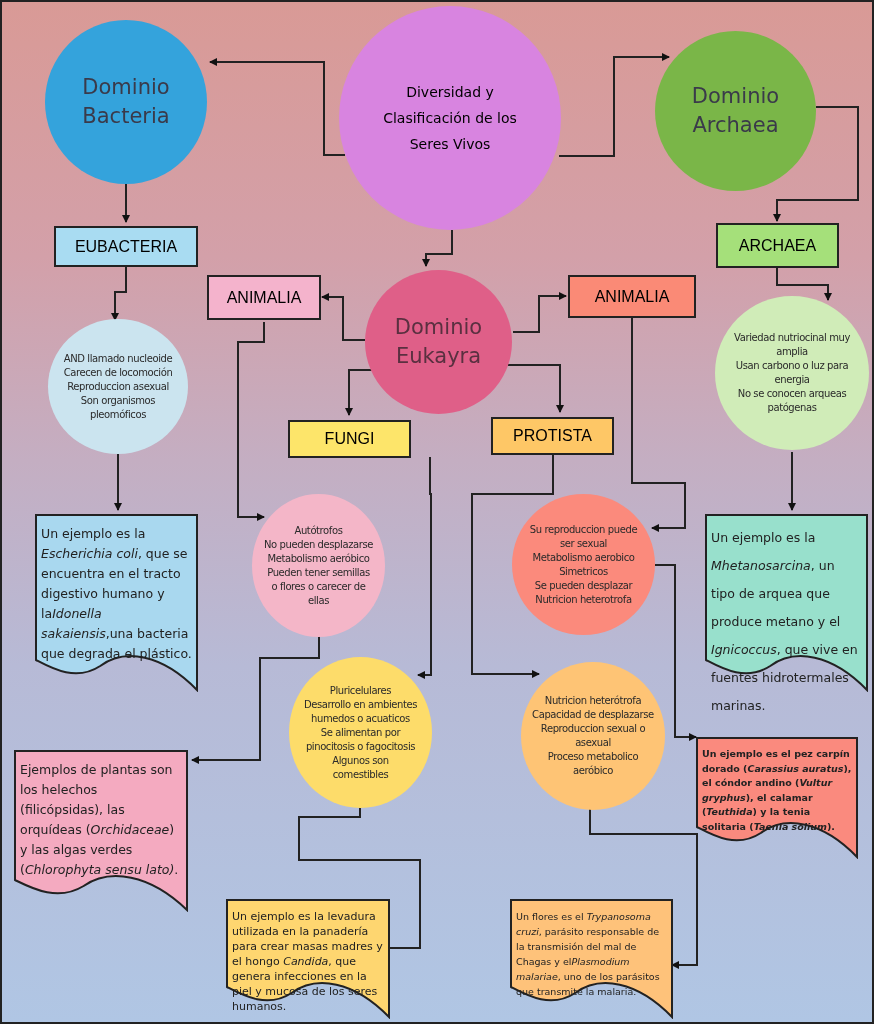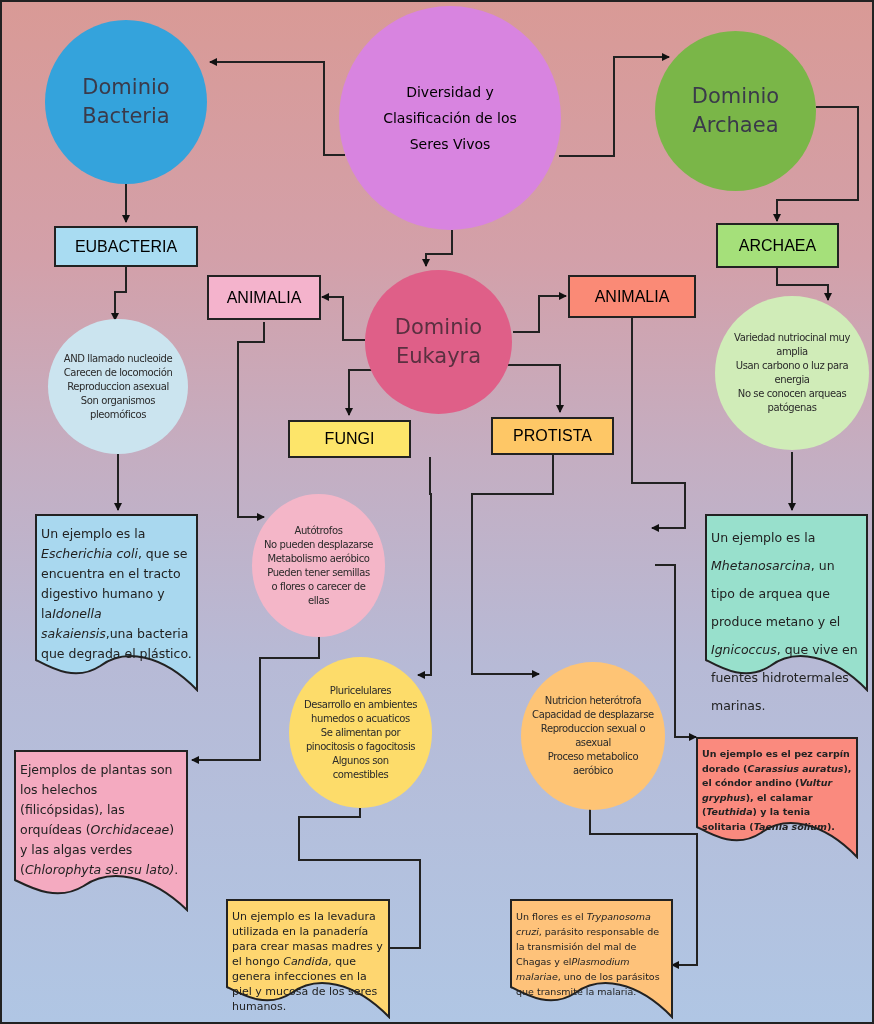--- a/index.html
+++ b/index.html
@@ -130,20 +130,28 @@
 patógenas</span>
   </div>
   <div class="circle small" style="left:250px;top:492px;width:133px;height:143px;background:#f4b6c8;">
     <span class="lbl">Autótrofos
 No pueden desplazarse
 Metabolismo aeróbico
 Pueden tener semillas
 o flores o carecer de
 ellas</span>
   </div>
+  <div class="circle small" style="left:510px;top:492px;width:143px;height:141px;background:#fb8a7c;">
+    <span class="lbl">Su reproduccion puede
+ser sexual
+Metabolismo aerobico
+Simetricos
+Se pueden  desplazar
+Nutricion heterotrofa</span>
+  </div>
   <div class="circle small" style="left:287px;top:655px;width:143px;height:151px;background:#fddc6a;">
     <span class="lbl">Pluricelulares
 Desarrollo en ambientes
 humedos o acuaticos
 Se alimentan por
 pinocitosis o fagocitosis
 Algunos son
 comestibles</span>
   </div>
   <div class="circle small" style="left:519px;top:660px;width:144px;height:148px;background:#fec475;">

